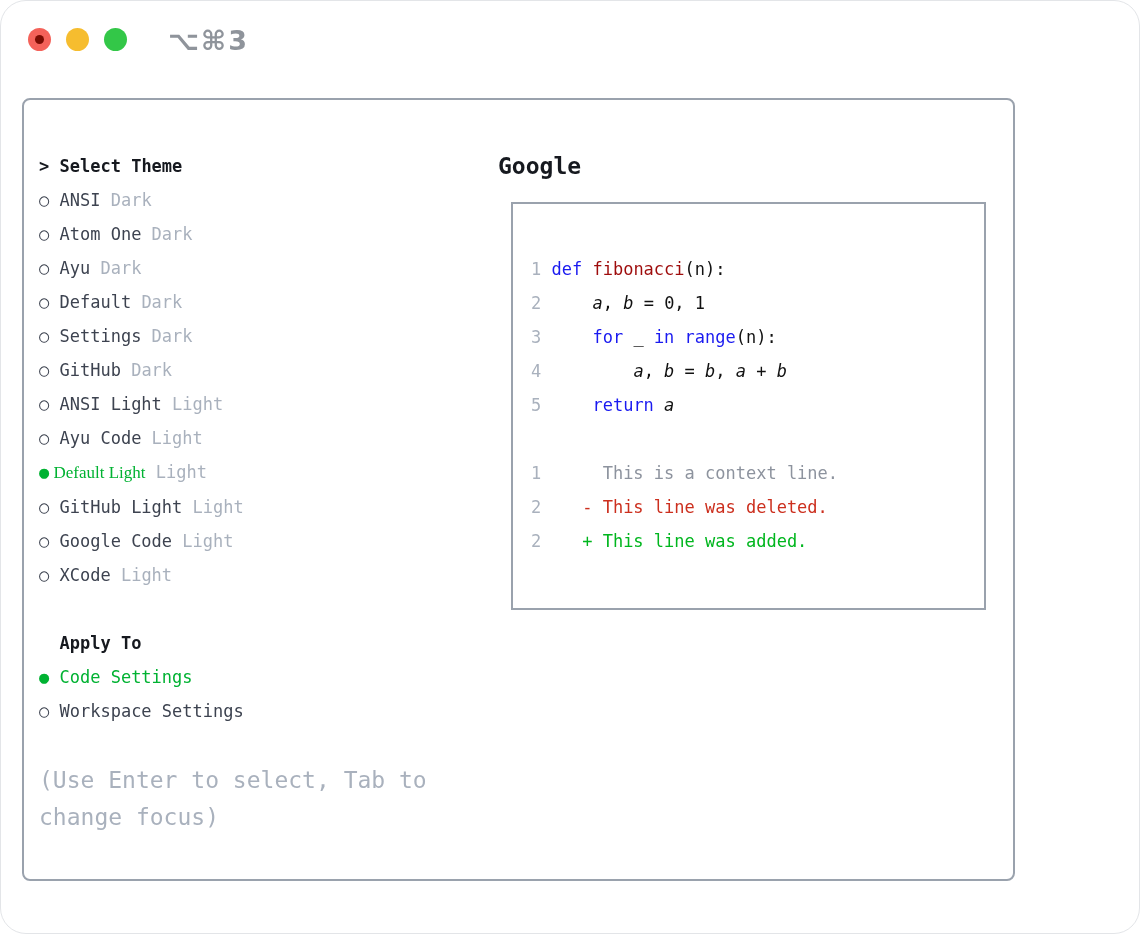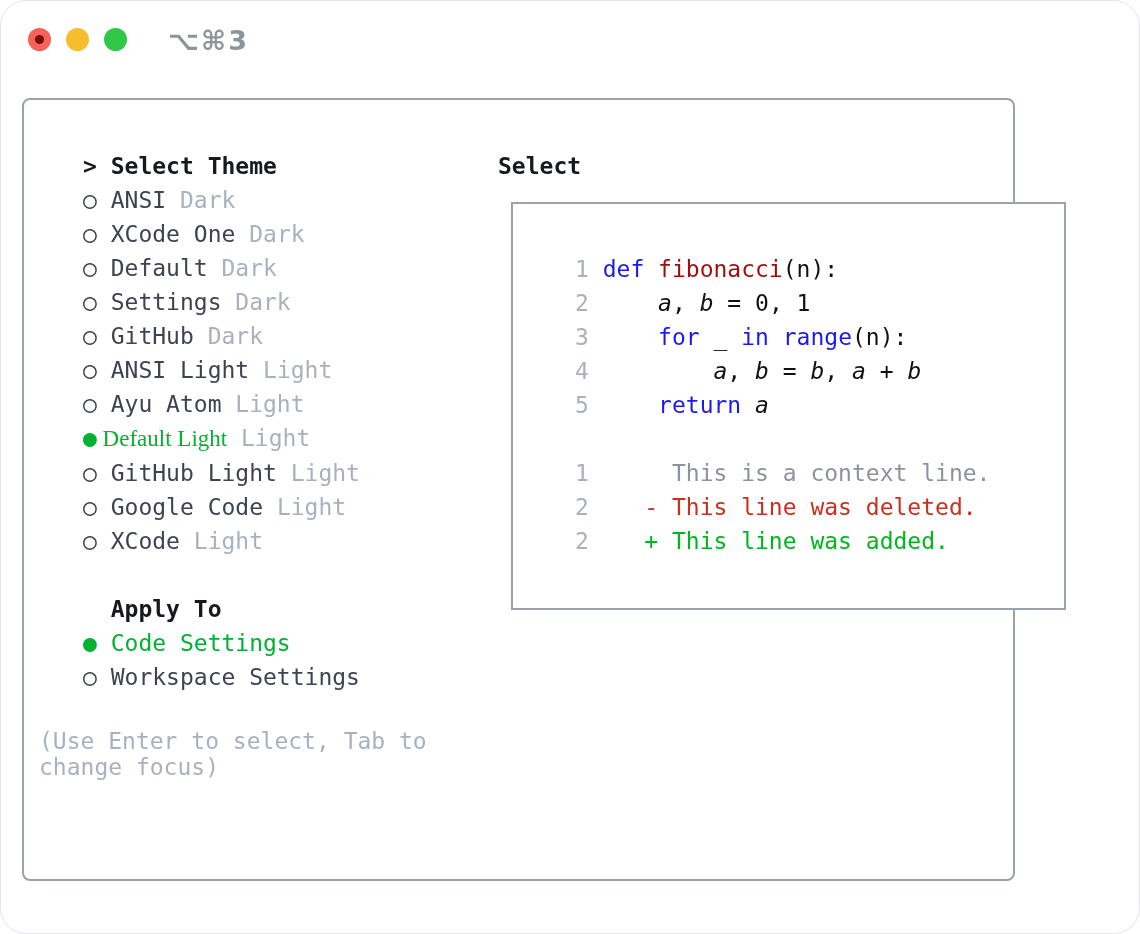--- a/index.html
+++ b/index.html
@@ -26,41 +26,41 @@
     position:absolute;left:167px;top:24px;
     font-family:"DejaVu Sans","Liberation Sans",sans-serif;
     font-size:27px;font-weight:600;letter-spacing:2px;color:var(--title-gray);
   }
   
   .panel{
     position:absolute;left:21px;top:97px;width:993px;height:783px;
     border:2px solid var(--border);border-radius:8px;box-sizing:border-box;
     background:#ffffff;
   }
-  .row,.cline{white-space:pre;font-size:23px;line-height:34px;margin-left:44px;}
+  .row,.cline{white-space:pre;font-size:17px;line-height:34px;}
   
   .left-col{position:absolute;left:15px;top:49px;}
   .picker-header,.section-header{font-weight:bold;color:var(--text-dark);}
   .prompt{font-weight:bold;color:var(--text-dark);}
   .marker{color:var(--item-text);}
   .marker.sel{color:var(--accent-green);}
   .tname{color:var(--item-text);}
   .tname.sel{color:var(--accent-green);font-family:Liberation Serif, serif;}
   .variant{color:var(--muted);text-align:right;}
   .opt-label{color:var(--item-text);}
   .opt-label.sel{color:var(--accent-green);}
   .spacer{height:34px;}
   .help{
-    color:var(--muted);font-size:23px;line-height:26px;
+    color:var(--muted);font-size:23px;line-height:37px;
     width:30ch;white-space:normal;word-break:normal;
   }
   
   .preview-header{position:absolute;left:474px;top:49px;font-size:23px;line-height:34px;font-weight:bold;color:var(--text-dark);}
   .preview-box{
-    position:absolute;left:487px;top:102px;width:555px;height:408px;
+    position:absolute;left:487px;top:102px;width:475px;height:408px;
     border:2px solid var(--border);box-sizing:border-box;background:#ffffff;
     padding:48px 0 0 18px;overflow:hidden;
   }
   .diff-block{margin-top:34px;}
   .ln{color:var(--muted);}
   .kw{color:var(--kw-blue);}
   .fn{color:var(--fn-red);}
   .tx{color:#111111;}
   .vr{color:#111111;font-style:italic;}
   .ctx{color:var(--ctx-gray);}
@@ -79,47 +79,48 @@
   <div class="traffic green"></div>
   <div class="shortcut">⌥⌘3</div>
 
   <div class="panel">
 
     <div class="left-col">
       <div class="row"><span class="prompt">&gt;</span><span> </span><span class="picker-header">Select Theme</span></div>
 
       <div>
           <div class="row"><span class="marker">○</span><span class="tname"> ANSI</span><span class="variant"> Dark</span></div>
-          <div class="row"><span class="marker">○</span><span class="tname"> XCode One</span><span class="variant"> Dark</span></div>
+          <div class="row"><span class="marker">○</span><span class="tname"> Atom One</span><span class="variant"> Dark</span></div>
+          <div class="row"><span class="marker">○</span><span class="tname"> Ayu</span><span class="variant"> Dark</span></div>
           <div class="row"><span class="marker">○</span><span class="tname"> Default</span><span class="variant"> Dark</span></div>
           <div class="row"><span class="marker">○</span><span class="tname"> Settings</span><span class="variant"> Dark</span></div>
           <div class="row"><span class="marker">○</span><span class="tname"> GitHub</span><span class="variant"> Dark</span></div>
           <div class="row"><span class="marker">○</span><span class="tname"> ANSI Light</span><span class="variant"> Light</span></div>
-          <div class="row"><span class="marker">○</span><span class="tname"> Ayu Atom</span><span class="variant"> Light</span></div>
+          <div class="row"><span class="marker">○</span><span class="tname"> Ayu Code</span><span class="variant"> Light</span></div>
           <div class="row"><span class="marker sel">●</span><span class="tname sel"> Default Light</span><span class="variant"> Light</span></div>
           <div class="row"><span class="marker">○</span><span class="tname"> GitHub Light</span><span class="variant"> Light</span></div>
           <div class="row"><span class="marker">○</span><span class="tname"> Google Code</span><span class="variant"> Light</span></div>
           <div class="row"><span class="marker">○</span><span class="tname"> XCode</span><span class="variant"> Light</span></div>
         </div>
 
       <div class="spacer"></div>
 
       <div class="row"><span>  </span><span class="section-header">Apply To</span></div>
 
       <div>
           <div class="row"><span class="marker sel">●</span><span class="opt-label sel"> Code Settings</span></div>
           <div class="row"><span class="marker">○</span><span class="opt-label"> Workspace Settings</span></div>
         </div>
 
       <div class="spacer"></div>
 
       <div class="help">(Use Enter to select, Tab to change focus)</div>
     </div>
 
-    <div class="preview-header">Select</div>
+    <div class="preview-header">Google</div>
 
     <div class="preview-box">
       <div>
           <div class="cline"><span class="ln">1 </span><span class="kw">def </span><span class="fn">fibonacci</span><span class="tx">(n):</span></div>
           <div class="cline"><span class="ln">2 </span><span class="tx">    </span><span class="vr">a</span><span class="tx">, </span><span class="vr">b</span><span class="tx"> = 0, 1</span></div>
           <div class="cline"><span class="ln">3 </span><span class="tx">    </span><span class="kw">for</span><span class="tx"> _ </span><span class="kw">in</span><span class="tx"> </span><span class="kw">range</span><span class="tx">(n):</span></div>
           <div class="cline"><span class="ln">4 </span><span class="tx">        </span><span class="vr">a</span><span class="tx">, </span><span class="vr">b</span><span class="tx"> = </span><span class="vr">b</span><span class="tx">, </span><span class="vr">a</span><span class="tx"> + </span><span class="vr">b</span></div>
           <div class="cline"><span class="ln">5 </span><span class="tx">    </span><span class="kw">return</span><span class="tx"> </span><span class="vr">a</span></div>
         </div>
       <div class="diff-block">

